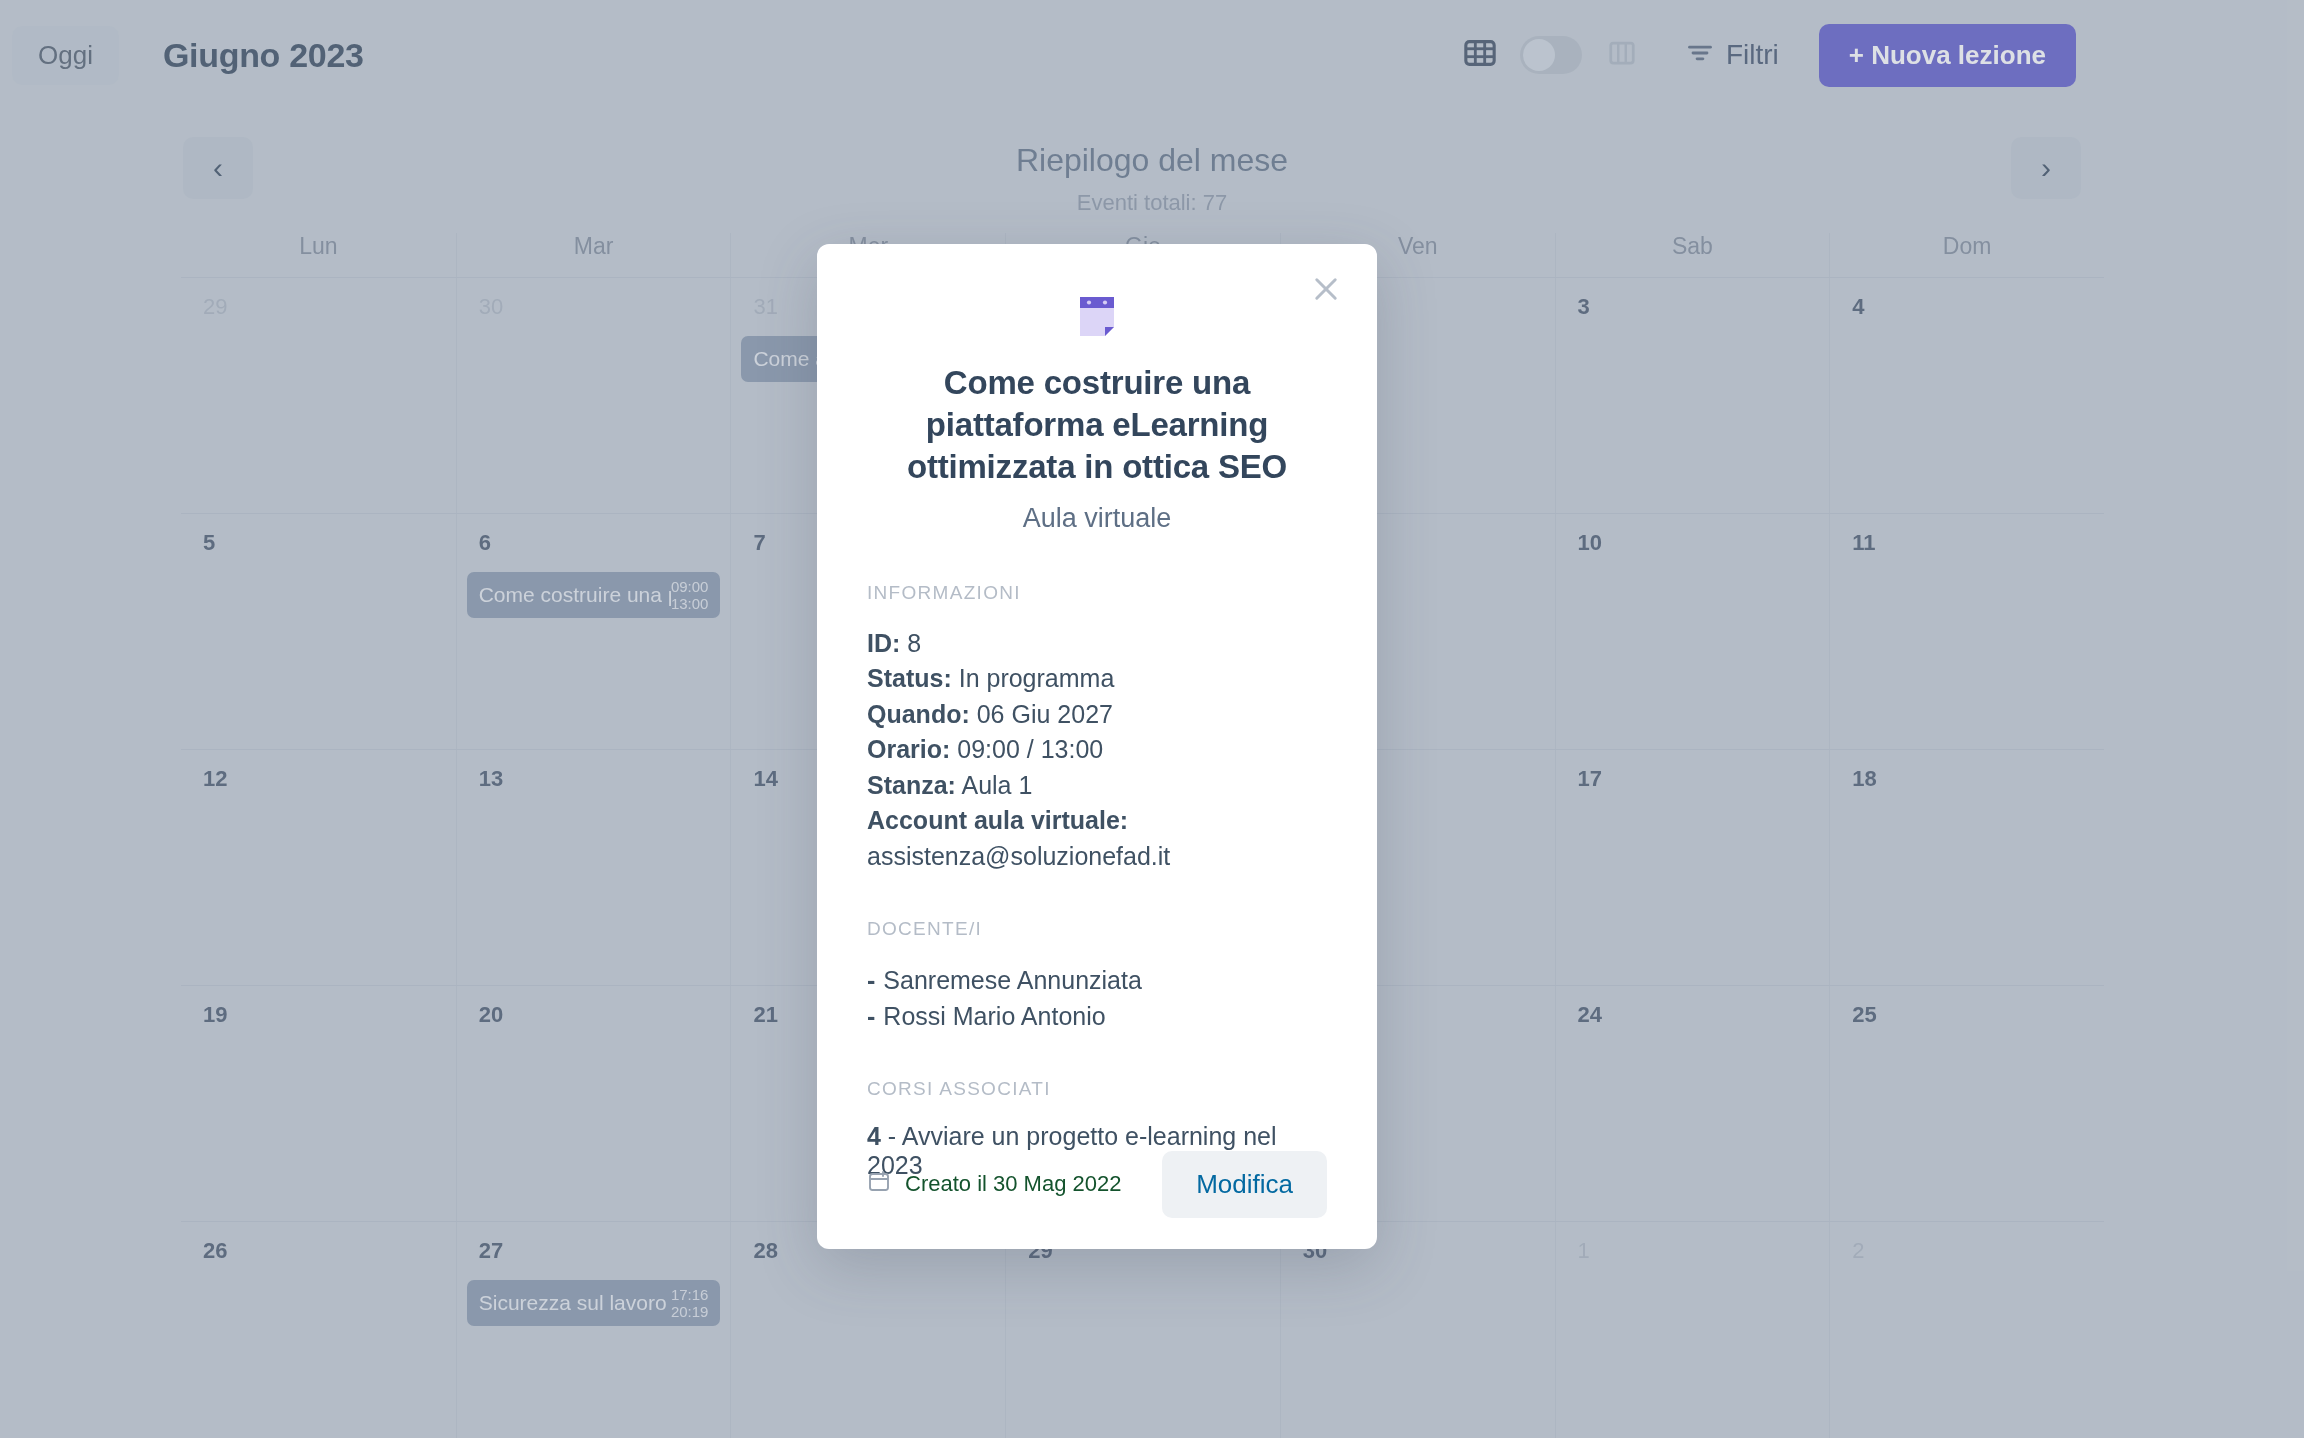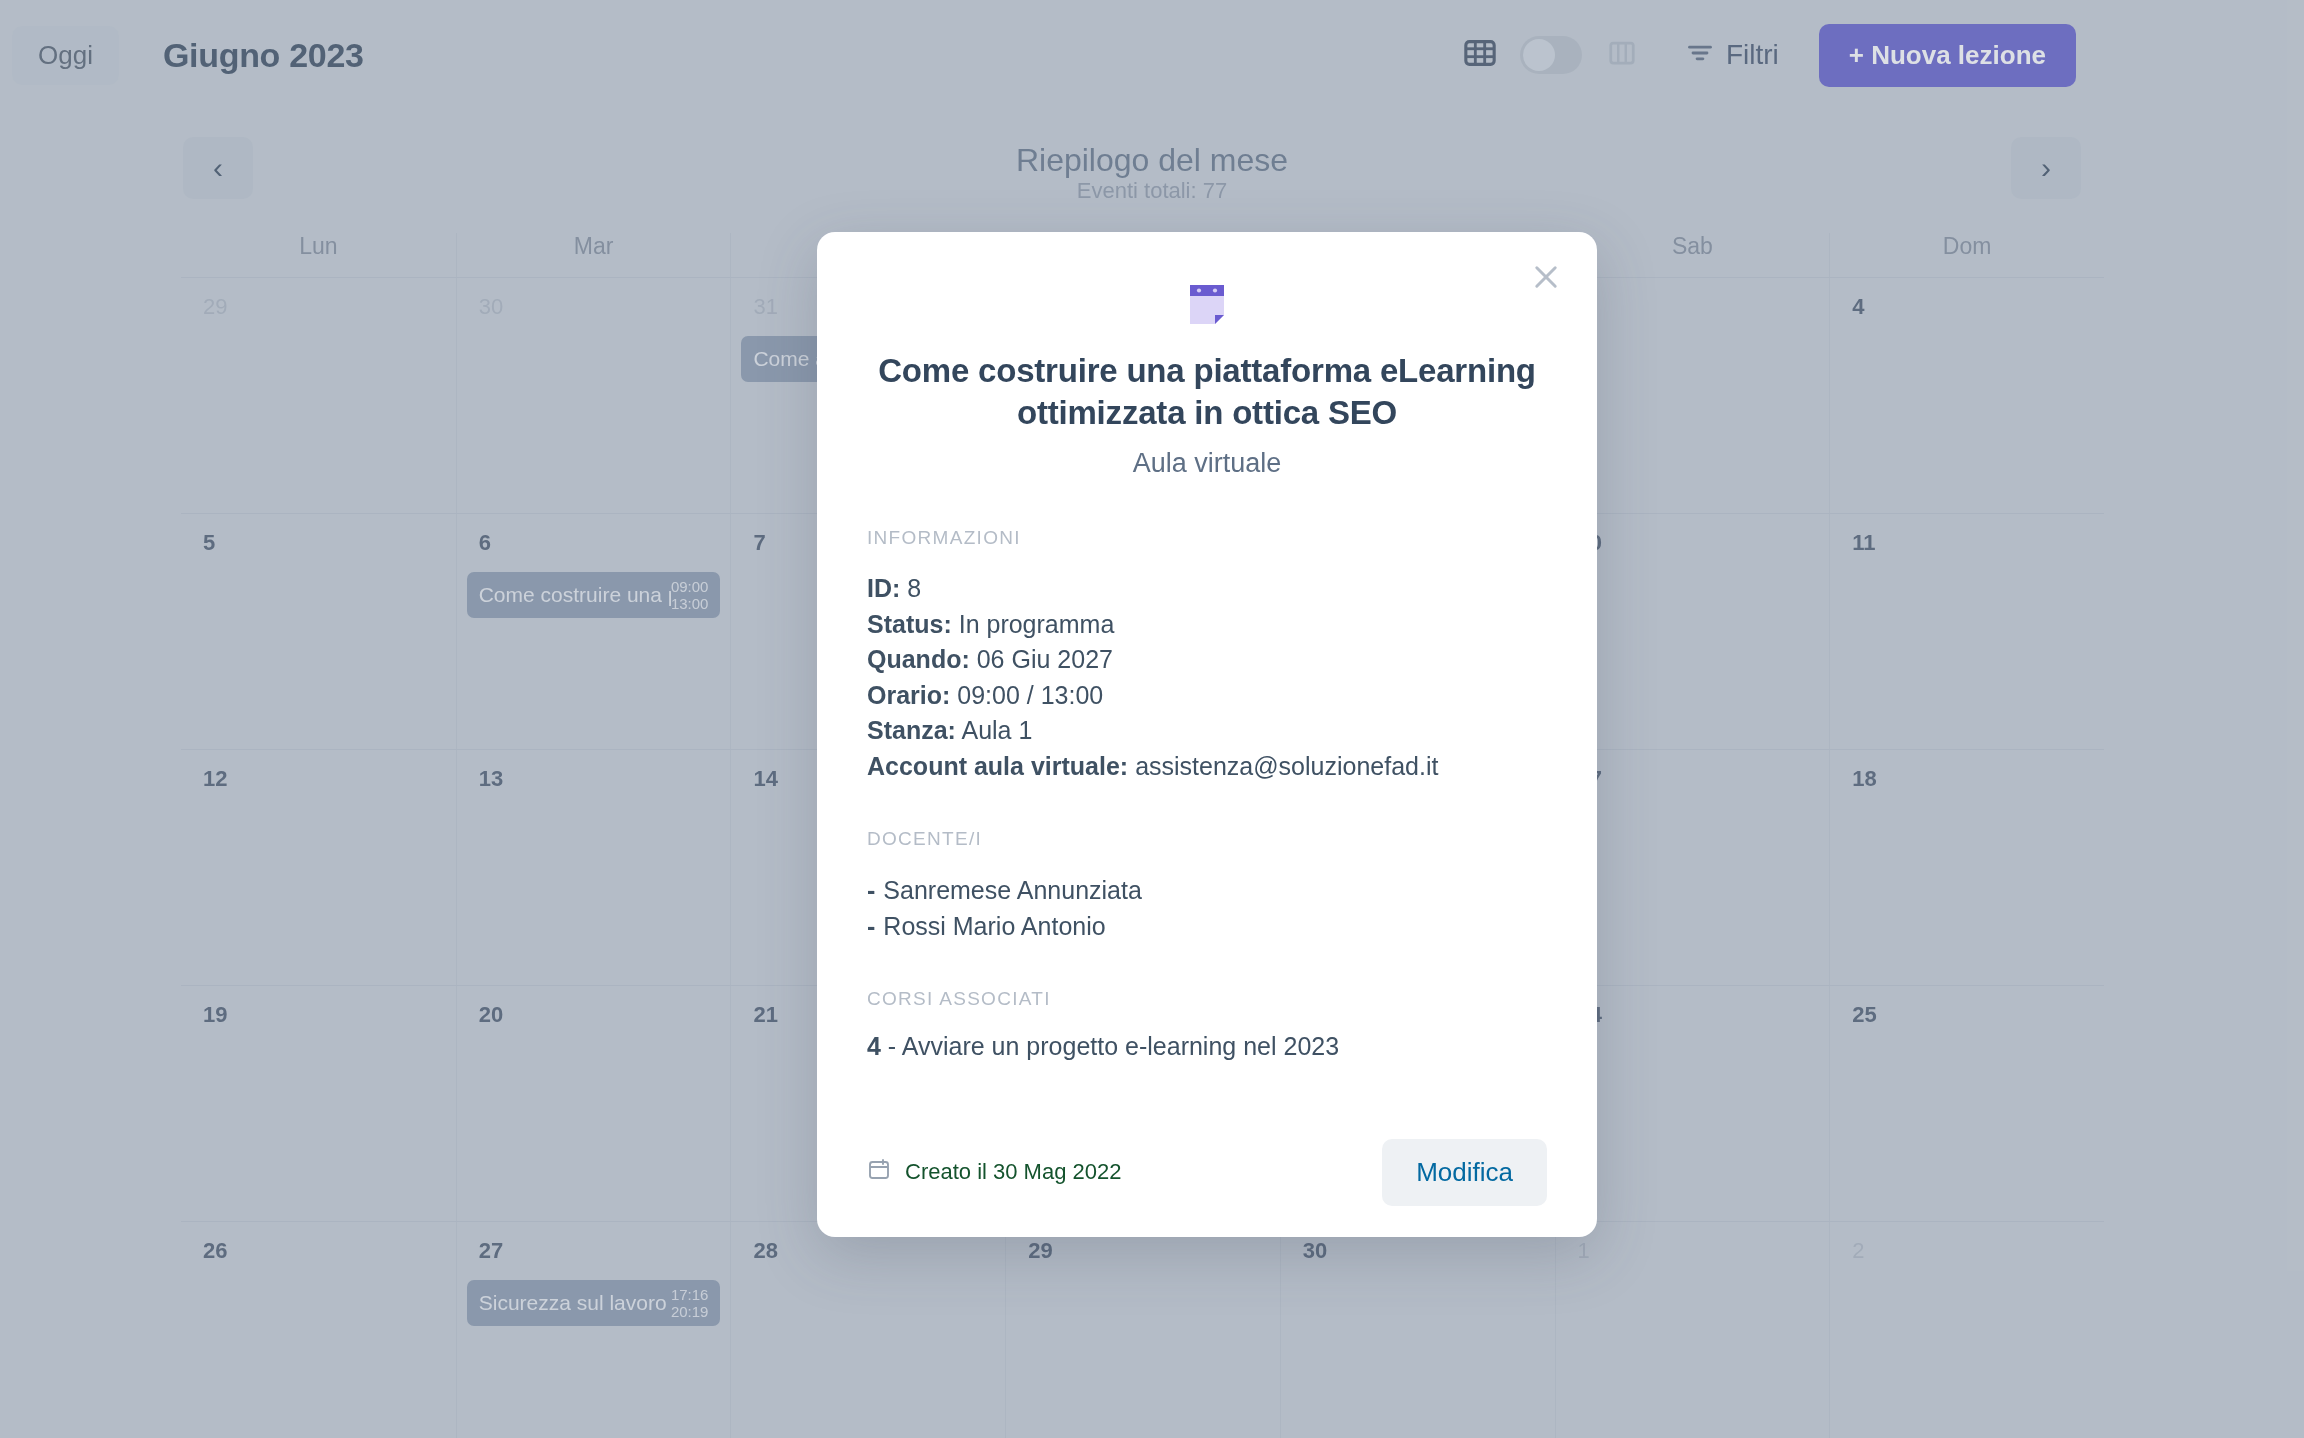--- a/index.html
+++ b/index.html
@@ -80,21 +80,21 @@
   .summary {
     position: absolute; left: 0; top: 110px;
     width: 2304px; height: 125px;
   }
   .summary-title {
     position: absolute; left: 0; right: 0; top: 32px;
     text-align: center;
     font-size: 32px; color: #5e6f85;
   }
   .summary-sub {
-    position: absolute; left: 0; right: 0; top: 68px;
+    position: absolute; left: 0; right: 0; top: 80px;
     text-align: center;
     font-size: 22px; color: #8995a6;
   }
   .nav-arrow {
     position: absolute; top: 27px;
     width: 70px; height: 62px;
     background: #bcc5cf;
     border: none; border-radius: 10px;
     color: #33465c; font-size: 30px;
     display: flex; align-items: center; justify-content: center;
@@ -161,24 +161,24 @@
     flex-shrink: 0;
   }
 
   
   .overlay {
     position: absolute; inset: 0;
     background: rgba(150,160,175,0.32);
   }
   .modal {
     position: absolute;
-    left: 817px; top: 232px;
-    width: 780px; height: 1005px;
+    left: 817px; top: 244px;
+    width: 560px; height: 1005px;
     background: #ffffff;
-    border-radius: 18px;
+    border-radius: 12px;
     box-shadow: 0 18px 60px rgba(60,70,85,0.22);
     overflow: hidden;
   }
   .modal-close {
     position: absolute; right: 28px; top: 22px;
     width: 46px; height: 46px;
     background: none; border: none;
     cursor: pointer;
     display: flex; align-items: center; justify-content: center;
   }

